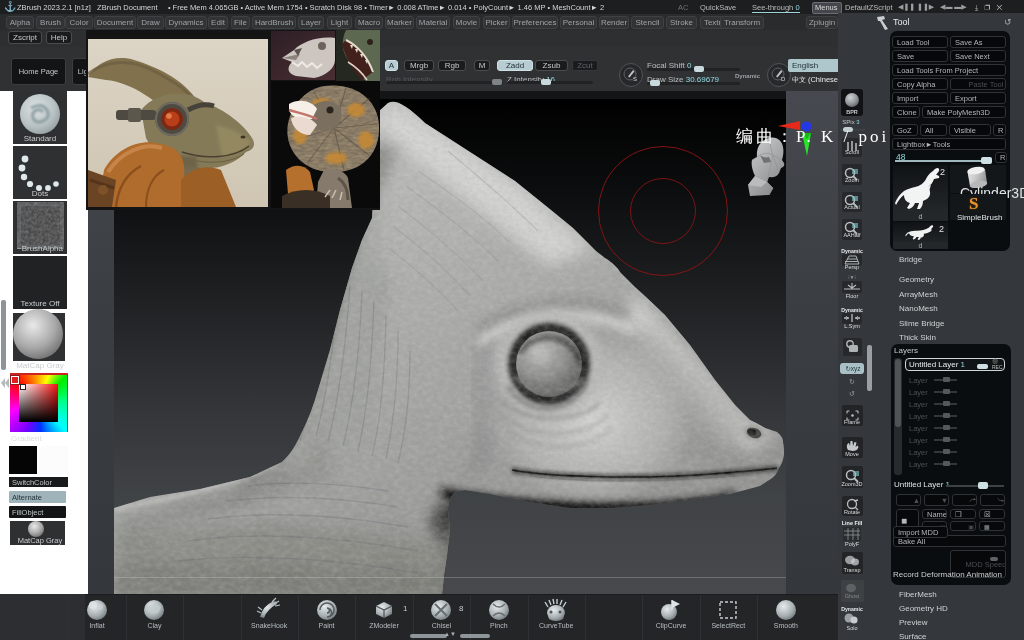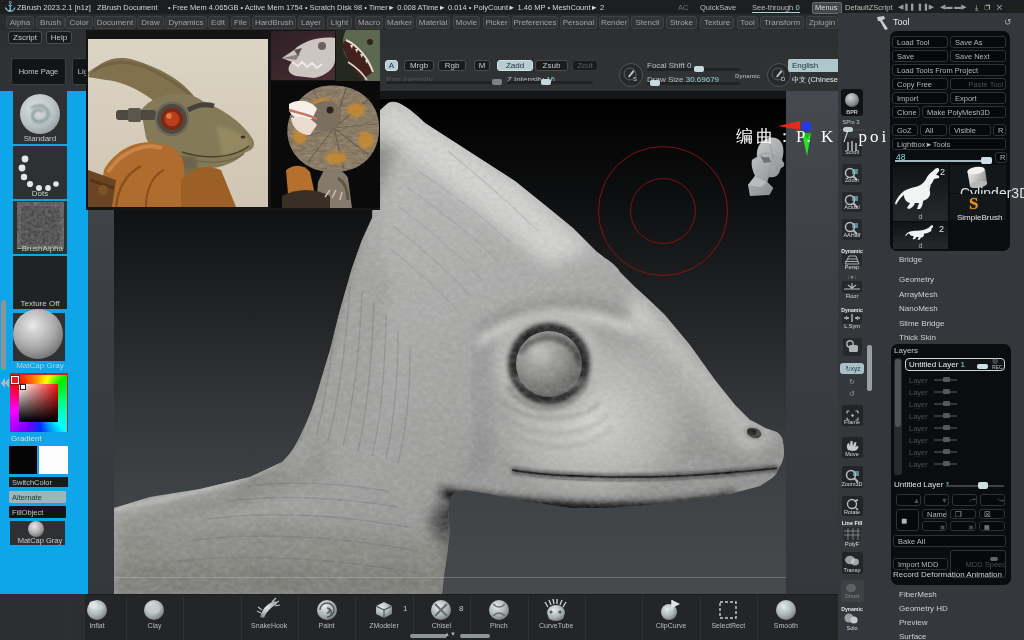--- a/index.html
+++ b/index.html
@@ -48,21 +48,21 @@
       <div class="btn" style="left:416px;top:16px;width:34px;height:13px;background:#323335;border-color:#3f4143;color:#9fa2a4;">Material</div>
       <div class="btn" style="left:453px;top:16px;width:27px;height:13px;background:#323335;border-color:#3f4143;color:#9fa2a4;">Movie</div>
       <div class="btn" style="left:483px;top:16px;width:27px;height:13px;background:#323335;border-color:#3f4143;color:#9fa2a4;">Picker</div>
       <div class="btn" style="left:512px;top:16px;width:46px;height:13px;background:#323335;border-color:#3f4143;color:#9fa2a4;text-align:right;">Preferences</div>
       <div class="btn" style="left:560px;top:16px;width:37px;height:13px;background:#323335;border-color:#3f4143;color:#9fa2a4;">Personal</div>
       <div class="btn" style="left:599px;top:16px;width:30px;height:13px;background:#323335;border-color:#3f4143;color:#9fa2a4;">Render</div>
       <div class="btn" style="left:631px;top:16px;width:33px;height:13px;background:#323335;border-color:#3f4143;color:#9fa2a4;">Stencil</div>
       <div class="btn" style="left:666px;top:16px;width:31px;height:13px;background:#323335;border-color:#3f4143;color:#9fa2a4;">Stroke</div>
       <div class="btn" style="left:700px;top:16px;width:34px;height:13px;background:#323335;border-color:#3f4143;color:#9fa2a4;">Texture</div>
       <div class="btn" style="left:737px;top:16px;width:21px;height:13px;background:#323335;border-color:#3f4143;color:#9fa2a4;">Tool</div>
-      <div class="btn" style="left:760px;top:16px;width:44px;height:13px;background:#323335;border-color:#3f4143;color:#9fa2a4;">Transform</div>
+      <div class="btn" style="left:720px;top:16px;width:44px;height:13px;background:#323335;border-color:#3f4143;color:#9fa2a4;">Transform</div>
       <div class="btn" style="left:806px;top:16px;width:32px;height:13px;background:#323335;border-color:#3f4143;color:#9fa2a4;">Zplugin</div>
     </div>
 
 <div class="abs" style="left:0;top:30px;width:1024px;height:17px;background:#2e2f31;"></div>
 <div class="btn" style="left:8px;top:31px;width:34px;height:13px;">Zscript</div>
 <div class="btn" style="left:46px;top:31px;width:26px;height:13px;">Help</div>
 
 <div class="abs" style="left:0;top:47px;width:1024px;height:44px;background:#2f3133;border-bottom:1px solid #202224;"></div>
 <div class="btn" style="left:11px;top:58px;width:55px;height:27px;background:#131416;border-color:#3c3e40;font-size:7.5px;">Home Page</div>
 <div class="btn" style="left:72px;top:58px;width:40px;height:27px;background:#131416;border-color:#3c3e40;font-size:7.5px;">Lightbox</div>
@@ -439,21 +439,21 @@
 
         <path d="M200,140 C208,134 218,134 224,142 L228,160 C222,170 210,172 202,164 Z" fill="#b5702d"></path>
         <path d="M196,166 C210,158 230,158 244,166 L244,178 L196,178 Z" fill="#3a2f24"></path>
 
         <path d="M250,160 l-4,8 M256,162 l-2,8 M244,160 l-5,7" stroke="#c9bfb2" stroke-width="1.5"></path>
       </g>
     </g>
   </svg>
 </div>
 
-<div class="abs" id="ltray" style="left:0;top:91px;width:88px;height:503px;background:#0ea5e9;">
+<div class="abs" id="ltray" style="left:0;top:91px;width:88px;height:503px;background:#ffffff;">
   <svg width="88" height="503" viewBox="0 0 88 503">
     <defs>
       <radialGradient id="stdG" cx="0.4" cy="0.35" r="0.75">
         <stop offset="0" stop-color="#dfe3e4"></stop>
             <stop offset="0.6" stop-color="#b9c2c4"></stop>
             <stop offset="1" stop-color="#8e989b"></stop>
       </radialGradient>
       <radialGradient id="mcG" cx="0.4" cy="0.33" r="0.8">
         <stop offset="0" stop-color="#e9e9e9"></stop>
             <stop offset="0.55" stop-color="#a9a9a9"></stop>
@@ -618,21 +618,21 @@
     <path d="M3,2 L10,1 L11,4 L8,5 L14,14 L11,15 L6,6 L4,6 Z" fill="#c9ced0"></path>
   </svg>
   <div class="lbl" style="left:27px;top:4px;font-size:9px;color:#e8ecee;">Tool</div>
   <div class="lbl" style="left:138px;top:4px;font-size:9px;color:#aab0b2;">↺</div>
   <div class="abs" style="left:24px;top:18px;width:120px;height:220px;background:#0a0d0f;border-radius:7px;"></div>
   <div class="tb" style="left:26px;top:23px;width:56px;">Load Tool</div>
   <div class="tb" style="left:84px;top:23px;width:56px;">Save As</div>
   <div class="tb" style="left:26px;top:37px;width:56px;">Save</div>
   <div class="tb" style="left:84px;top:37px;width:56px;">Save Next</div>
   <div class="tb" style="left:26px;top:51px;width:114px;">Load Tools From Project</div>
-  <div class="tb" style="left:26px;top:65px;width:56px;">Copy Free</div>
+  <div class="tb" style="left:26px;top:65px;width:56px;">Copy Alpha</div>
   <div class="tb dim2" style="left:84px;top:65px;width:56px;">Paste Tool</div>
   <div class="tb" style="left:26px;top:79px;width:56px;">Import</div>
   <div class="tb" style="left:84px;top:79px;width:56px;">Export</div>
   <div class="tb" style="left:26px;top:93px;width:28px;">Clone</div>
   <div class="tb" style="left:56px;top:93px;width:84px;">Make PolyMesh3D</div>
   <div class="tb" style="left:26px;top:111px;width:26px;">GoZ</div>
   <div class="tb" style="left:54px;top:111px;width:27px;">All</div>
   <div class="tb" style="left:83px;top:111px;width:42px;">Visible</div>
   <div class="tb" style="left:127px;top:111px;width:13px;">R</div>
   <div class="tb" style="left:26px;top:125px;width:114px;text-align:left;padding-left:4px;justify-content:flex-start;">Lightbox►Tools</div>
@@ -744,21 +744,21 @@
         </svg>
       </div>
   <div class="tb" style="left:30px;top:496px;width:23px;height:22px;font-size:10px;">■</div>
   <div class="tb" style="left:56px;top:496px;width:25px;height:10px;">Name</div>
   <div class="tb" style="left:84px;top:496px;width:26px;height:10px;">❐</div>
   <div class="tb" style="left:113px;top:496px;width:26px;height:10px;">☒</div>
   <div class="tb dim2" style="left:56px;top:508px;width:25px;height:10px;font-size:6px;">▣</div>
   <div class="tb dim2" style="left:84px;top:508px;width:26px;height:10px;font-size:6px;">▣</div>
   <div class="tb" style="left:113px;top:508px;width:26px;height:10px;font-size:6px;color:#9aa0a3;">▩</div>
   <div class="tb" style="left:27px;top:522px;width:113px;height:12px;text-align:left;justify-content:flex-start;padding-left:4px;">Bake All</div>
-  <div class="tb" style="left:27px;top:545px;width:55px;height:12px;text-align:left;justify-content:flex-start;padding-left:4px;">Import MDD</div>
+  <div class="tb" style="left:27px;top:513px;width:55px;height:12px;text-align:left;justify-content:flex-start;padding-left:4px;">Import MDD</div>
   <div class="tb dim2" style="left:84px;top:537px;width:56px;height:28px;">MDD Speed</div>
   <div class="abs" style="left:124px;top:544px;width:8px;height:4px;background:#5d6266;border-radius:2px;"></div>
   <div class="lbl" style="left:27px;top:557px;color:#c9ced0;">Record Deformation Animation</div>
   <div class="lbl" style="left:33px;top:577px;color:#ced3d5;text-align:right;">FiberMesh</div>
   <div class="lbl" style="left:33px;top:591px;color:#ced3d5;">Geometry HD</div>
   <div class="lbl" style="left:33px;top:605px;color:#ced3d5;">Preview</div>
   <div class="lbl" style="left:33px;top:619px;color:#ced3d5;">Surface</div>
 </div>
 
 <div class="abs" id="bbar" style="left:0;top:594px;width:838px;height:46px;background:#2c2e31;">

